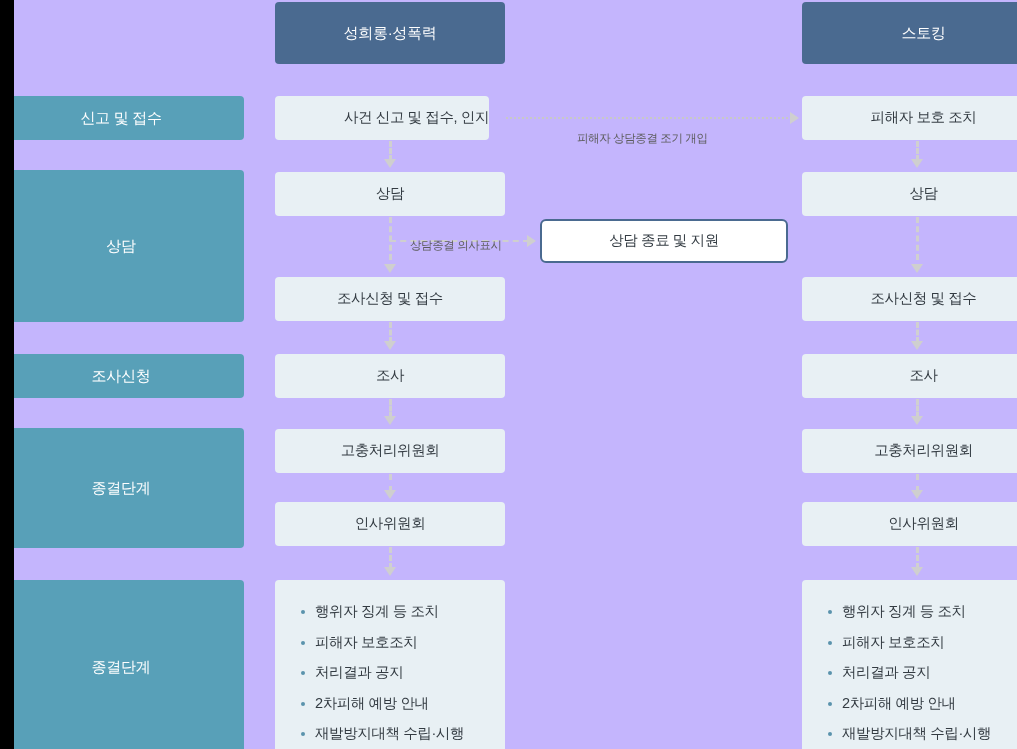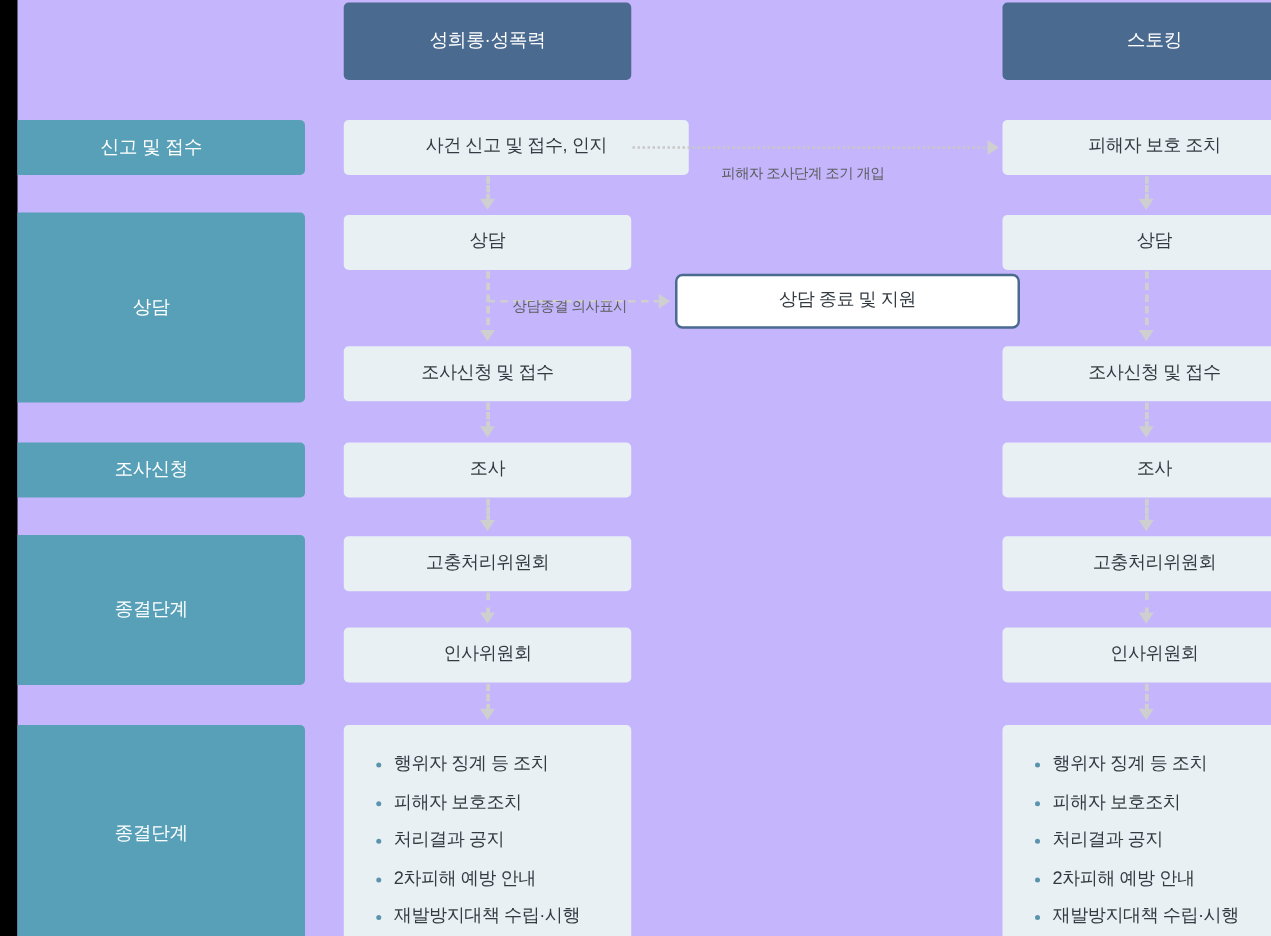--- a/index.html
+++ b/index.html
@@ -161,21 +161,21 @@
   </div>
 
   <div class="box stage-label" style="left:-16px; top:428px; width:246px; height:120px;">
     <span>종결단계</span>
   </div>
 
   <div class="box stage-label" style="left:-16px; top:580px; width:246px; height:175px;">
     <span>종결단계</span>
   </div>
 
-  <div class="box node" style="left:261px; top:96px; width:276px; height:44px;">
+  <div class="box node" style="left:261px; top:96px; width:214px; height:44px;justify-content:flex-end;">
     <span>사건 신고 및 접수, 인지</span>
   </div>
 
   <div class="box node" style="left:261px; top:172px; width:230px; height:44px;">
     <span>상담</span>
   </div>
 
   <div class="box node" style="left:261px; top:277px; width:230px; height:44px;">
     <span>조사신청 및 접수</span>
   </div>
@@ -229,21 +229,21 @@
   <div class="box node list-node" style="left:788px; top:580px; width:243px; height:175px;">
     <ul>
       <li>행위자 징계 등 조치</li>
       <li>피해자 보호조치</li>
       <li>처리결과 공지</li>
       <li>2차피해 예방 안내</li>
       <li>재발방지대책 수립·시행</li>
     </ul>
   </div>
 
-  <div class="box branch-node" style="left:526px; top:219px; width:276px; height:44px;">
+  <div class="box branch-node" style="left:526px; top:219px; width:248px; height:44px;">
     <span>상담 종료 및 지원</span>
   </div>
 
   <div class="v-arrow" style="left:375px; top:141px; height:20px;"></div>
   <div class="v-head" style="left:370px; top:159px;"></div>
 
   <div class="v-arrow" style="left:375px; top:217px; height:43px;"></div>
   <div class="v-head" style="left:370px; top:264px;"></div>
 
   <div class="v-arrow" style="left:375px; top:322px; height:21px;"></div>
@@ -271,19 +271,19 @@
   <div class="v-head" style="left:897px; top:416px;"></div>
 
   <div class="v-arrow" style="left:902px; top:474px; height:18px;"></div>
   <div class="v-head" style="left:897px; top:490px;"></div>
 
   <div class="v-arrow" style="left:902px; top:547px; height:22px;"></div>
   <div class="v-head" style="left:897px; top:567px;"></div>
 
   <div class="h-dotted" style="left:492px; top:117px; width:286px;"></div>
   <div class="h-head" style="left:776px; top:112px;"></div>
-  <span class="conn-label" style="left:563px; top:131px;">피해자 조사단계 조기 개입</span>
+  <span class="conn-label" style="left:563px; top:131px;">피해자 상담종결 조기 개입</span>
 
   <div class="h-dashed" style="left:376px; top:240px; width:139px;"></div>
   <div class="h-head" style="left:513px; top:235px;"></div>
   <span class="conn-label" style="left:396px; top:238px;">상담종결 의사표시</span>
 
 </div>
 
 </body></html>

